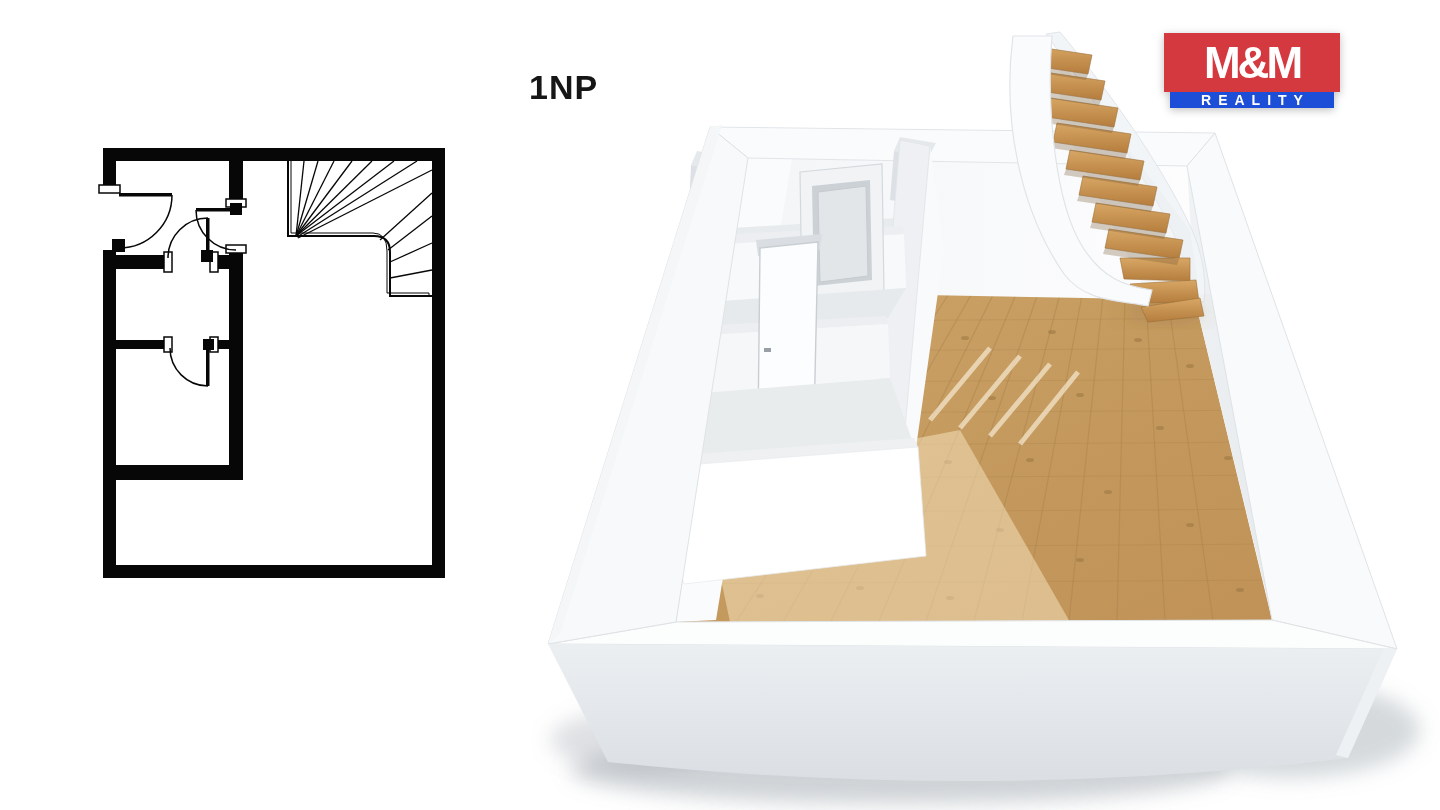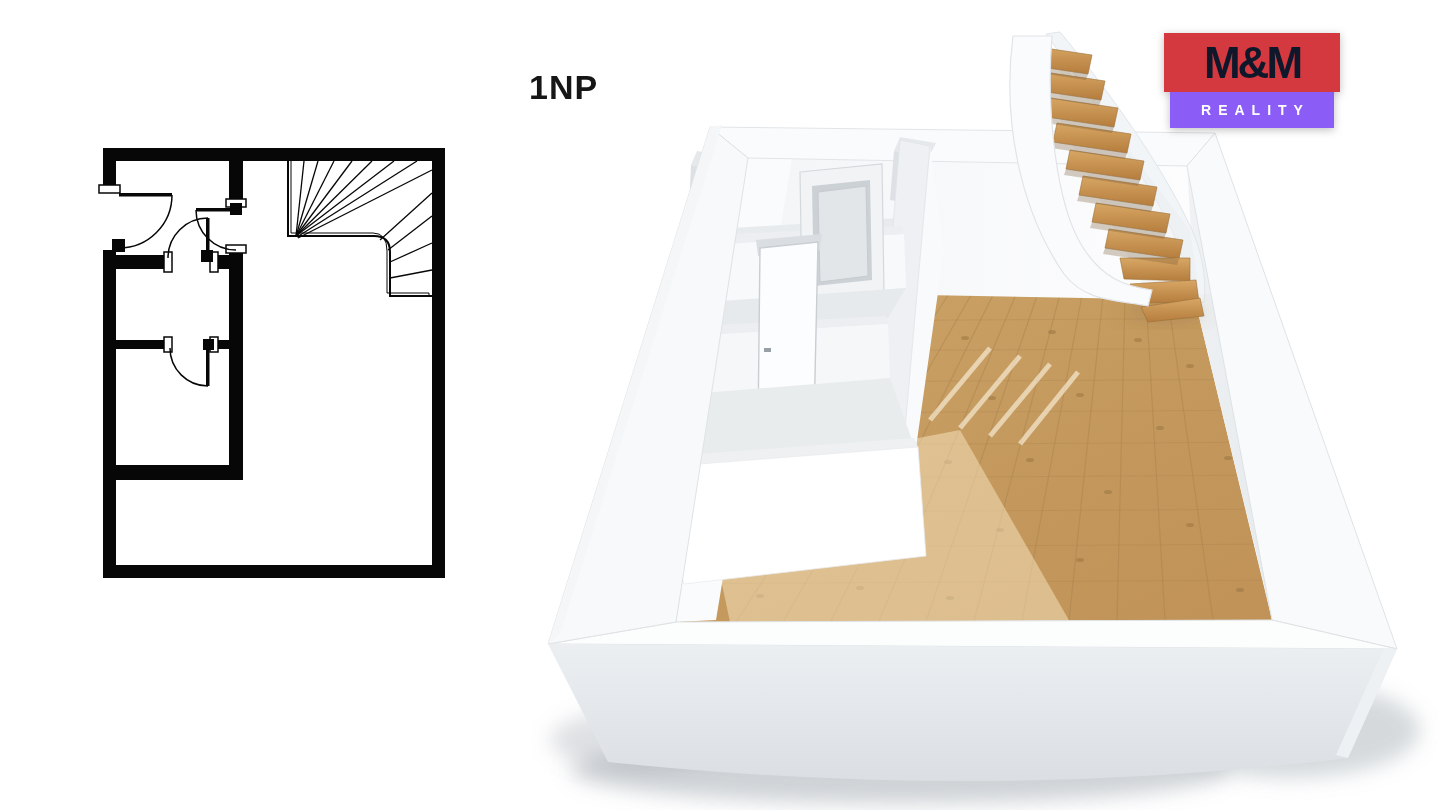--- a/index.html
+++ b/index.html
@@ -3,22 +3,22 @@
 <meta charset="utf-8">
 <style>
   html,body{margin:0;padding:0;background:#ffffff;}
   .stage{position:relative;width:1440px;height:810px;background:#ffffff;overflow:hidden;
          font-family:"Liberation Sans", sans-serif;border-radius:30px;}
   .stage svg{position:absolute;left:0;top:0;}
   .floor-label{position:absolute;left:529px;top:68px;font-size:34px;font-weight:700;
                color:#161616;letter-spacing:1px;}
   .logo{position:absolute;left:1164px;top:33px;width:176px;filter:drop-shadow(0 2px 4px rgba(0,0,0,.25));}
   .logo-top{height:59px;background:#d53940;display:flex;align-items:center;justify-content:center;}
-  .logo-top span{color:#0f172a;font-size:44px;font-weight:900;letter-spacing:-3px;line-height:1;}
-  .logo-bottom{height:36px;margin:0 6px;background:#8b5cf6;display:flex;align-items:center;justify-content:center;}
+  .logo-top span{color:#ffffff;font-size:44px;font-weight:900;letter-spacing:-3px;line-height:1;}
+  .logo-bottom{height:16px;margin:0 6px;background:#1d4ed8;display:flex;align-items:center;justify-content:center;}
   .logo-bottom span{color:#ffffff;font-size:14px;font-weight:700;letter-spacing:7px;padding-left:7px;line-height:1;}
 </style>
 </head>
 <body>
 
 <div class="stage">
 
 <svg viewBox="0 0 1440 810" width="1440" height="810">
   <defs>
     <linearGradient id="gFront" x1="0" y1="0" x2="0" y2="1">

